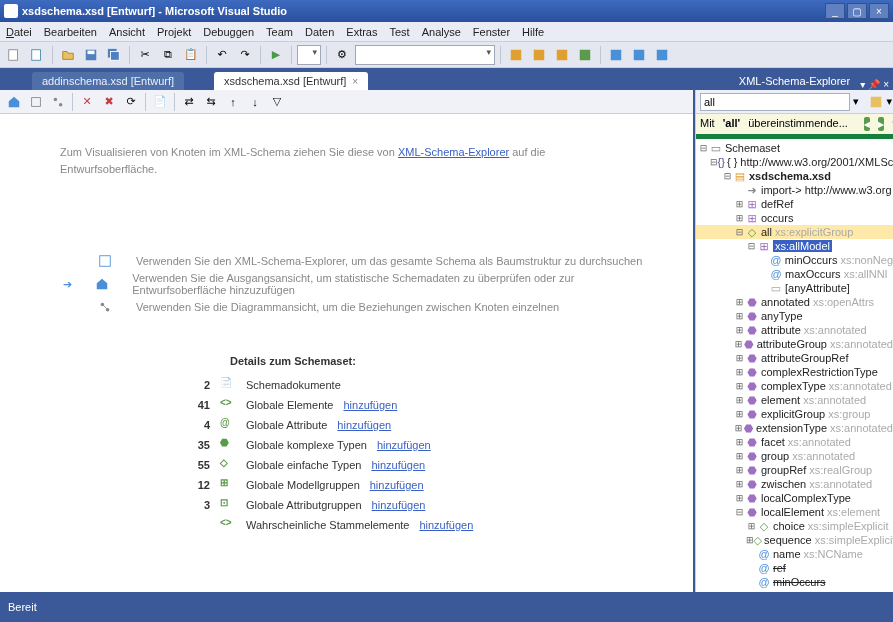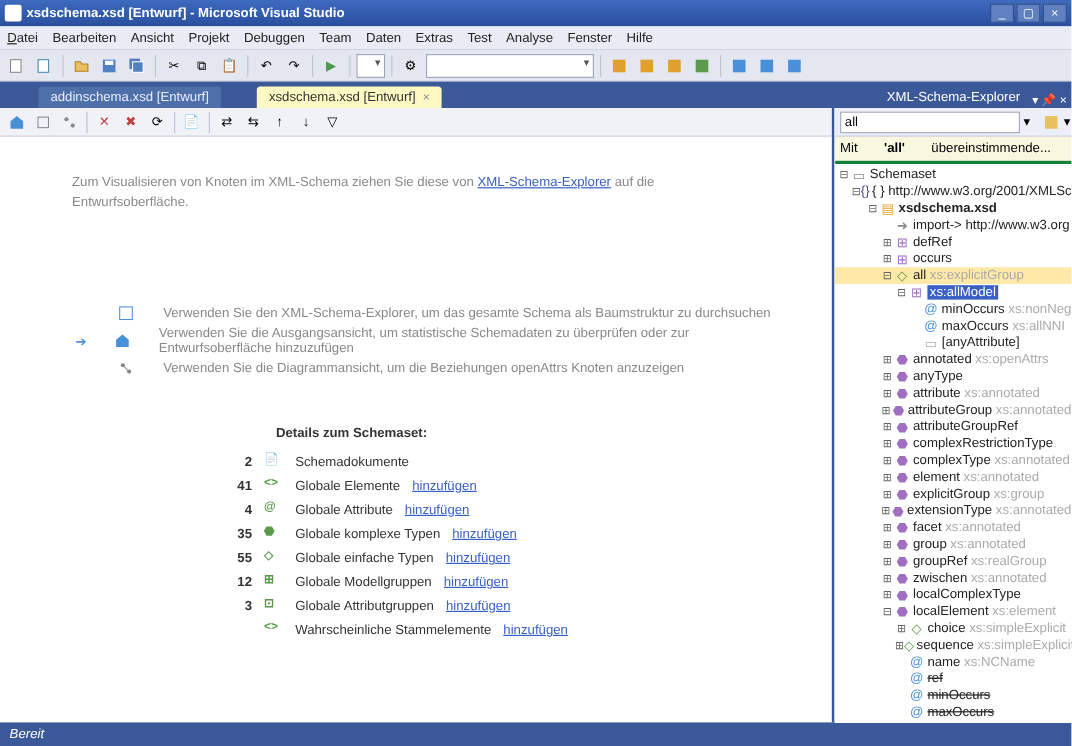--- a/index.html
+++ b/index.html
@@ -11,21 +11,21 @@
 .winbtn { width: 20px; height: 16px; background: #6080c0; border: 1px solid #305090; display: flex; align-items: center; justify-content: center; color: #fff; font-size: 10px; }
 .menubar { background: #e9ecf4; height: 20px; display: flex; align-items: center; padding: 0 6px; gap: 12px; color: #222; border-bottom: 1px solid #c9cedb; }
 .menubar span u { text-decoration: underline; }
 .toolbar { background: #e4e7f0; height: 26px; display: flex; align-items: center; padding: 0 4px; gap: 3px; border-bottom: 1px solid #c9cedb; }
 .tb-btn { width: 20px; height: 20px; display: flex; align-items: center; justify-content: center; border: 1px solid transparent; }
 .tb-sep { width: 1px; height: 18px; background: #c0c6d4; margin: 0 2px; }
 .tb-combo { height: 20px; border: 1px solid #a0a8b8; background: #fff; padding: 0 18px 0 4px; position: relative; }
 .tb-combo::after { content: "▾"; position: absolute; right: 3px; top: 1px; font-size: 9px; color: #555; }
 .tabbar { background: #3b5998; height: 22px; display: flex; align-items: flex-end; padding: 0 4px; gap: 2px; }
 .tab { background: #4f6fa8; color: #e8eefc; padding: 3px 10px; border-radius: 3px 3px 0 0; display: flex; align-items: center; gap: 6px; margin-left: 28px; }
-.tab.active { background: #fef9c3; color: #333; }
+.tab.active { background: #ffffff; color: #333; }
 .tab .close { font-size: 10px; color: #888; }
 .tabbar .spacer { flex: 1; }
 .tabbar .tablabel { color: #fff; padding: 3px 8px; }
 .content { flex: 1; display: flex; min-height: 0; }
 .editor { flex: 1; display: flex; flex-direction: column; border-right: 2px solid #3b5998; }
 .editor-tb { height: 24px; background: #f0f2f8; border-bottom: 1px solid #c9cedb; display: flex; align-items: center; padding: 0 4px; gap: 2px; }
 .editor-body { flex: 1; background: #fff; padding: 30px 30px 10px 60px; overflow: auto; color: #333; }
 .intro { color: #888; margin-bottom: 76px; max-width: 560px; line-height: 1.5; }
 .intro a { color: #3960c4; text-decoration: underline; }
 .task-row { display: flex; align-items: center; gap: 23px; margin: 3px 0; }
@@ -35,36 +35,36 @@
 .task-row .txt { color: #888; }
 .details-h { font-weight: bold; color: #333; margin: 40px 0 10px 170px; }
 .detail-row { display: flex; align-items: center; gap: 10px; margin: 4px 0 4px 120px; }
 .detail-row .num { width: 30px; text-align: right; font-weight: bold; color: #333; }
 .detail-row .dicon { width: 16px; height: 16px; }
 .detail-row .lbl { color: #333; }
 .detail-row .add { color: #3960c4; text-decoration: underline; }
 .explorer { width: 198px; background: #f4f6fb; display: flex; flex-direction: column; border-left: 1px solid #c9cedb; }
 .exp-tb { height: 24px; background: #eceff7; display: flex; align-items: center; padding: 0 4px; gap: 2px; border-bottom: 1px solid #c9cedb; }
 .exp-search { flex: 1; height: 18px; border: 1px solid #a8b0c0; background: #fff; padding: 0 3px; }
-.exp-msg { background: #f8f8e0; padding: 3px 4px; display: flex; align-items: center; gap: 22px; border-bottom: 3px solid #15803d; font-size: 10px; }
+.exp-msg { background: #f8f8e0; padding: 3px 4px; display: flex; align-items: flex-start; gap: 8px; border-bottom: 5px solid #15803d; font-size: 10px; }
 .exp-msg .spacer { flex: 1; }
 .exp-msg .navbtn { width: 16px; height: 14px; background: #5a9a4a; border-radius: 2px; display: flex; align-items: center; justify-content: center; color: #fff; font-size: 8px; }
 .tree { flex: 1; overflow: auto; background: #fff; padding: 2px 0; font-size: 10px; }
 .tree-row { display: flex; align-items: center; white-space: nowrap; height: 14px; }
 .tree-row .tog { width: 11px; text-align: center; color: #666; font-size: 9px; }
 .tree-row .ticon2 { width: 14px; height: 12px; display: flex; align-items: center; justify-content: center; margin-right: 2px; }
 .tree-row .name { color: #222; }
 .tree-row .type { color: #aaa; margin-left: 3px; }
 .tree-row.bold .name { font-weight: bold; }
 .tree-row.hl2 { background: #ffe9a8; }
 .tree-row.hl3 .name { background: #3960c4; color: #fff; padding: 0 2px; }
 .tree-row.strike .name { text-decoration: line-through; }
 .ind-0 { padding-left: 2px; } .ind-1 { padding-left: 14px; } .ind-2 { padding-left: 26px; }
 .ind-3 { padding-left: 38px; } .ind-4 { padding-left: 50px; } .ind-5 { padding-left: 62px; }
-.statusbar { height: 20px; background: #3b5998; color: #fff; display: flex; align-items: center; padding: 0 8px; font-style: italic; }
+.statusbar { height: 30px; background: #3b5998; color: #fff; display: flex; align-items: center; padding: 0 8px; }
 svg { width: 14px; height: 14px; }
 .ico-brackets { color: #5a9a4a; font-weight: bold; font-size: 10px; }
 .pin { font-size: 10px; color: #444; }
 </style>
 </head>
 <body>
 
 <div class="titlebar">
   <div class="icon"></div>
   <div class="title">xsdschema.xsd [Entwurf] - Microsoft Visual Studio</div>
@@ -243,21 +243,21 @@
         </div>
       <div class="task-row">
           <span class="arrow"></span>
           <span class="ticon">
             <svg viewBox="0 0 16 16">
               <circle cx="5" cy="5" r="2" fill="#888"></circle>
               <circle cx="11" cy="11" r="2" fill="#888"></circle>
               <line x1="6" y1="6" x2="10" y2="10" stroke="#888"></line>
             </svg>
           </span>
-          <span class="txt">Verwenden Sie die Diagrammansicht, um die Beziehungen openAttrs Knoten anzuzeigen</span>
+          <span class="txt">Verwenden Sie die Diagrammansicht, um die Beziehungen zwischen Knoten einzelnen</span>
         </div>
 
       <div class="details-h">Details zum Schemaset:</div>
       <div id="details-rows">
           <div class="detail-row">
             <span class="num">2</span>
   <span class="dicon ico-brackets">📄</span>
   <span class="lbl">Schemadokumente</span>
   </div>
           <div class="detail-row">

